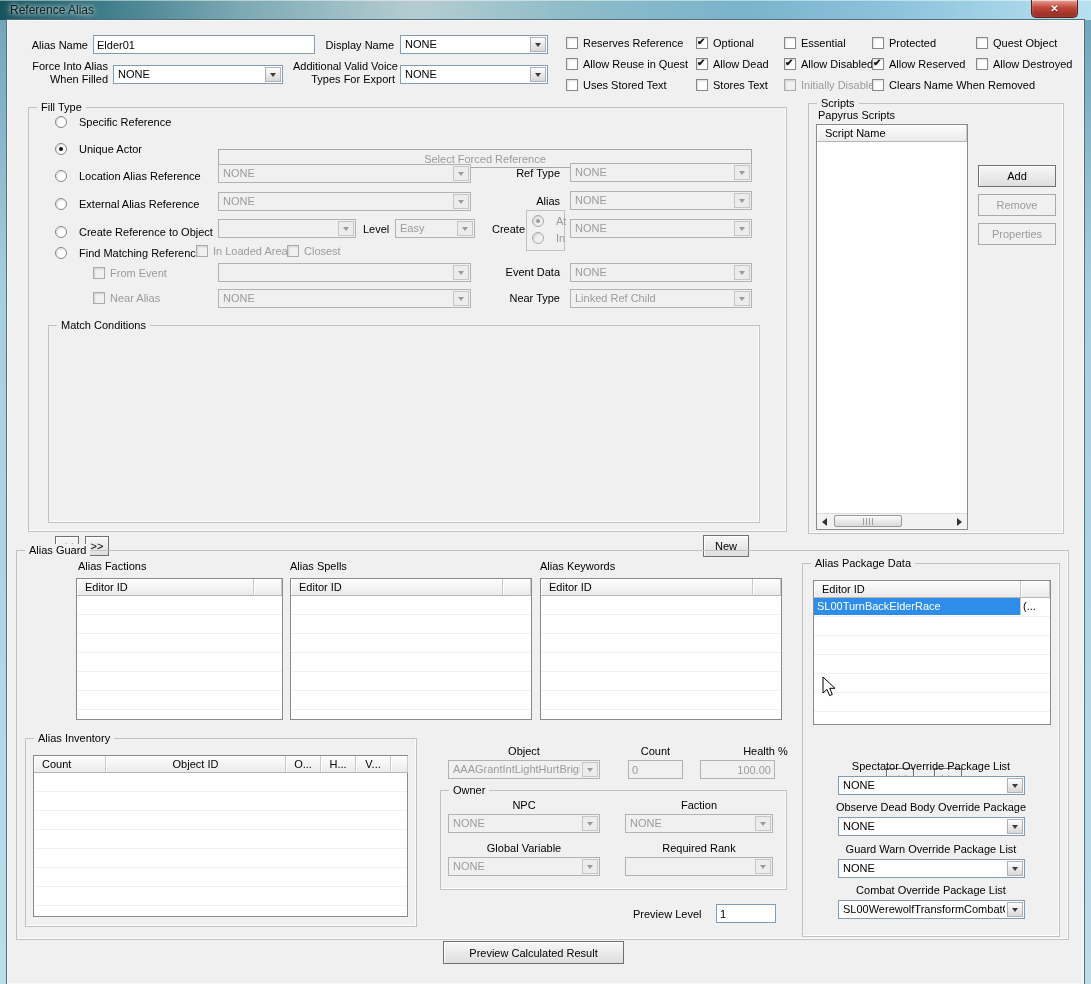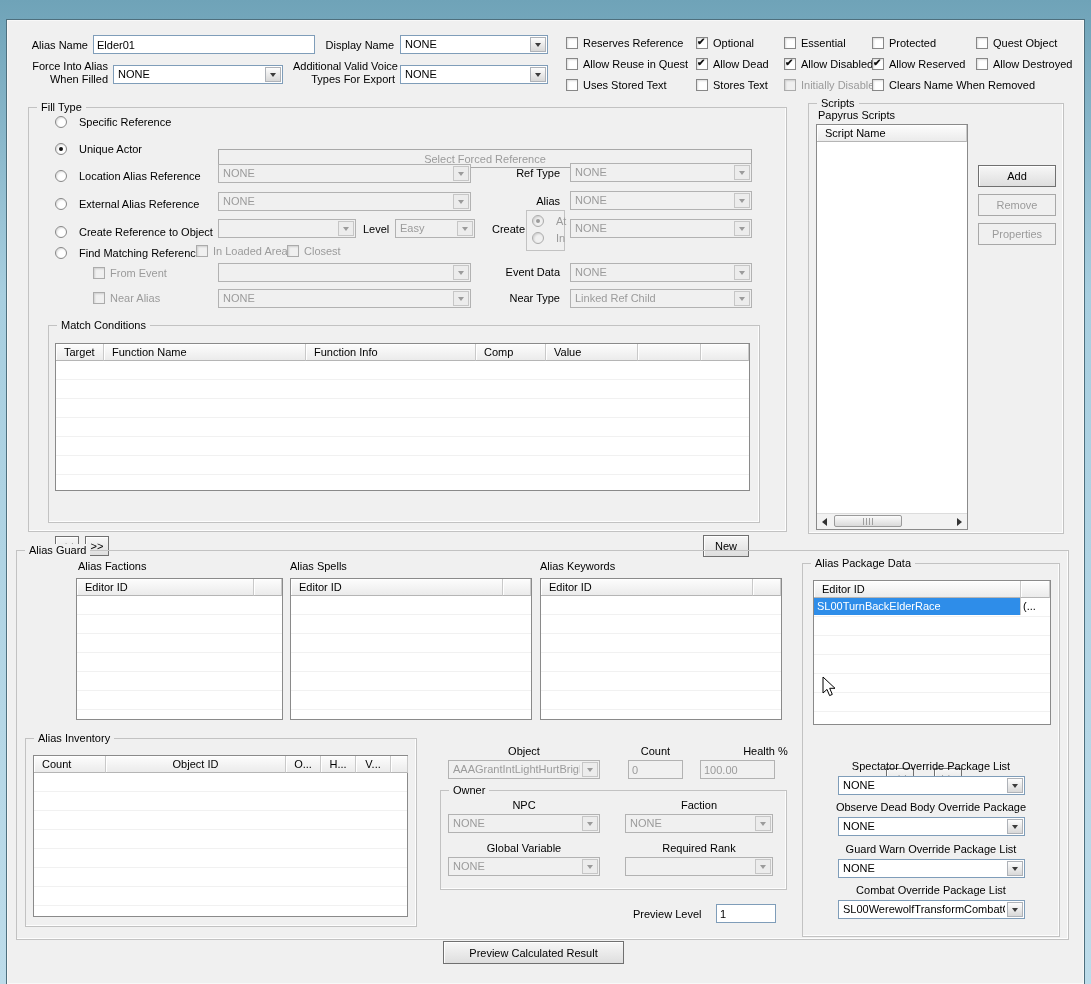--- a/index.html
+++ b/index.html
@@ -76,20 +76,26 @@
     border:1px solid #9a9a9a;border-radius:2px;box-sizing:border-box;}
   .thumb::after{content:"";position:absolute;left:50%;margin-left:-5px;top:2px;width:10px;height:7px;
     background:repeating-linear-gradient(90deg,#9f9f9f 0 1px,transparent 1px 3px);}
   .atin{position:absolute;border:1px solid #c2c2c2;background:#f0f0f0;}
   .cursor{position:absolute;z-index:50;}
 </style>
 </head>
 <body>
 <div id="screen">
 
+<div class="titlebar">
+  <span class="title-text">Reference Alias</span>
+  <div class="close-btn">
+        <span class="close-x">✕</span>
+      </div>
+</div>
 <div class="dialog"></div>
 
 <div class="lbl r" style="left:30px;top:39px;width:58px">Alias Name</div>
 <input class="tb" style="left: 93px; top: 35px; width: 222px;" value="Elder01">
 <div class="lbl r" style="left:322px;top:39px;width:72px">Display Name</div>
 <div class="combo" style="left:400px;top:35px;width:148px">
   <span class="cval">NONE</span>
   <span class="cbtn">
         <span class="tri"></span>
       </span>
@@ -299,32 +305,20 @@
 <div class="combo disabled" style="left:570px;top:289px;width:182px">
   <span class="cval">Linked Ref Child</span>
   <span class="cbtn">
         <span class="tri"></span>
       </span>
 </div>
 
 <div class="group" style="left:48px;top:325px;width:710px;height:196px">
   <span class="glabel">Match Conditions</span>
 </div>
-<div class="list" style="left:55px;top:343px;width:695px;height:148px">
-  <div class="lhdr">
-    <div class="hcol" style="width:48px">Target</div>
-    <div class="hcol" style="width:202px">Function Name</div>
-    <div class="hcol" style="width:170px">Function Info</div>
-    <div class="hcol" style="width:70px">Comp</div>
-    <div class="hcol" style="width:92px">Value</div>
-    <div class="hcol" style="width:63px"></div>
-    <div class="hcol fill"></div>
-  </div>
-  <div class="lbody"></div>
-</div>
 <div class="btn" style="left:55px;top:497px;width:24px;height:20px">&lt;&lt;</div>
 <div class="btn" style="left:85px;top:497px;width:24px;height:20px">&gt;&gt;</div>
 <div class="btn" style="left:703px;top:496px;width:46px;height:22px">New</div>
 
 <div class="group" style="left:808px;top:103px;width:254px;height:429px">
   <span class="glabel">Scripts</span>
 </div>
 <div class="lbl" style="left:818px;top:109px">Papyrus Scripts</div>
 <div class="list" style="left:816px;top:124px;width:152px;height:406px">
   <div class="lhdr">
@@ -432,21 +426,21 @@
 <div class="lbl c" style="left:448px;top:745px;width:152px">Object</div>
 <div class="combo disabled" style="left:448px;top:760px;width:152px">
   <span class="cval">AAAGrantIntLightHurtBright</span>
   <span class="cbtn">
         <span class="tri"></span>
       </span>
 </div>
 <div class="lbl c" style="left:628px;top:745px;width:55px">Count</div>
 <input class="tb disabled" style="left: 628px; top: 760px; width: 55px;" value="0">
 <div class="lbl c" style="left:728px;top:745px;width:75px">Health %</div>
-<input class="tb disabled" style="left: 700px; top: 760px; width: 75px;" value="100.00">
+<input class="tb disabled" style="left: 700px; top: 760px; width: 75px; text-align: right;" value="100.00">
 
 <div class="group" style="left:440px;top:790px;width:345px;height:98px">
   <span class="glabel">Owner</span>
 </div>
 <div class="lbl c" style="left:448px;top:799px;width:152px">NPC</div>
 <div class="combo disabled" style="left:448px;top:814px;width:152px">
   <span class="cval">NONE</span>
   <span class="cbtn">
         <span class="tri"></span>
       </span>

